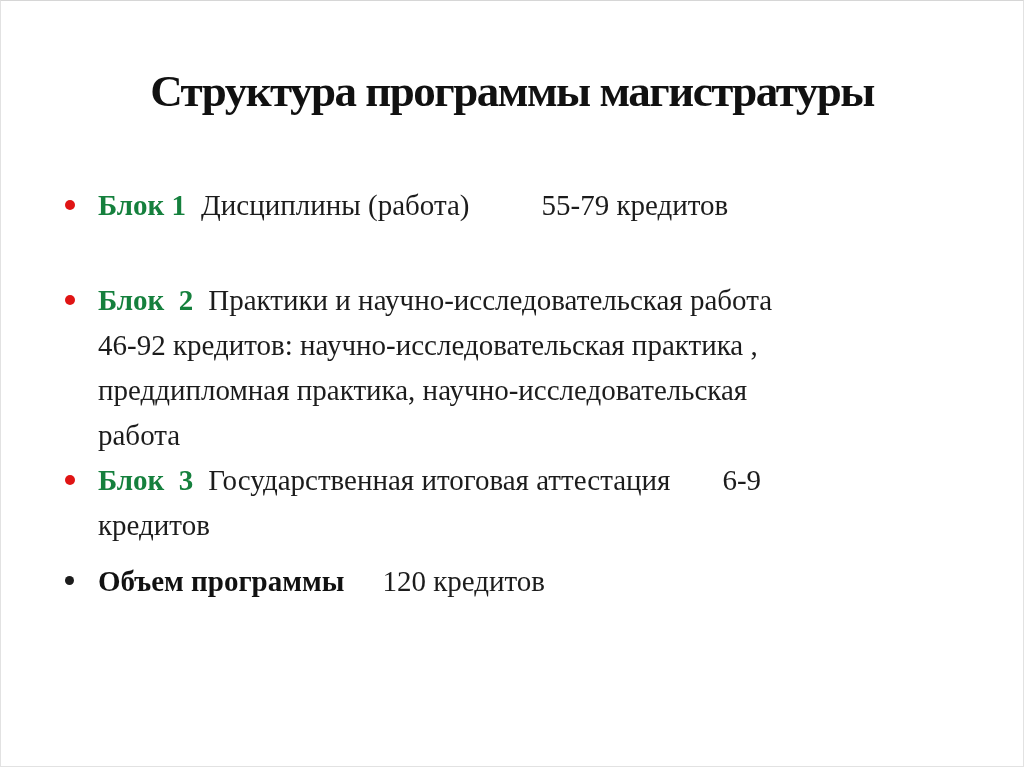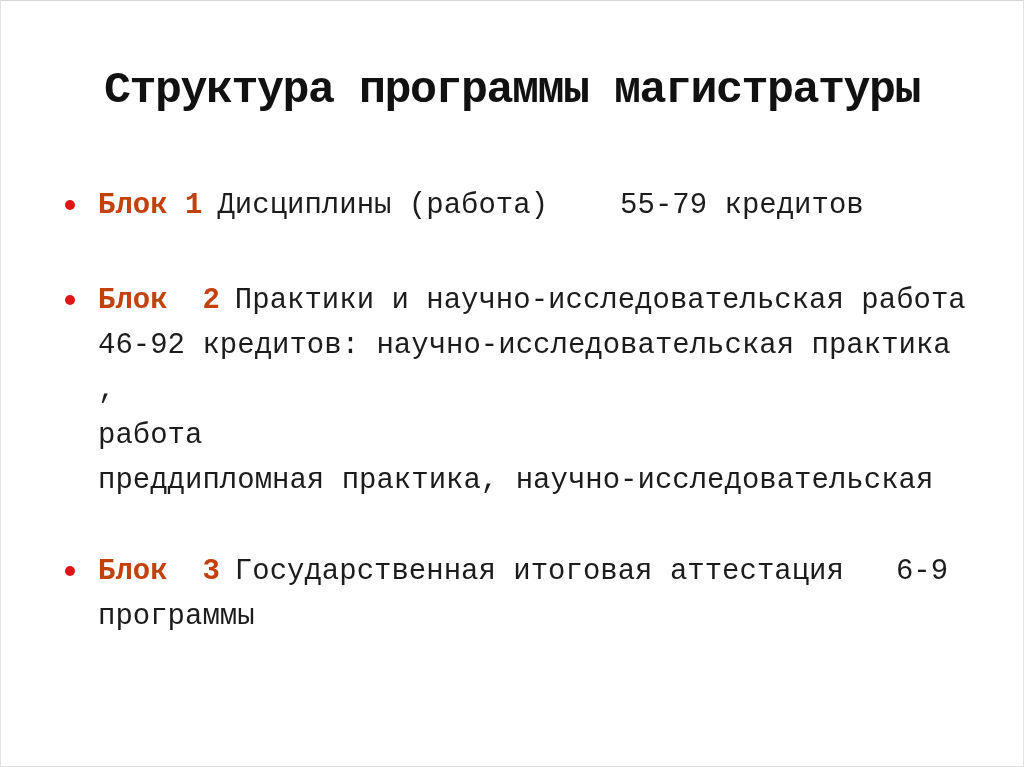--- a/index.html
+++ b/index.html
@@ -9,21 +9,21 @@
   }
   .slide {
     position: relative;
     width: 1022px;
     height: 765px;
     background: #ffffff;
     border: 1px solid #e2e2e2;
     border-top-color: #d6d6d6;
     box-sizing: content-box;
     overflow: hidden;
-    font-family: Liberation Mono, monospace;
+    font-family: Liberation Serif, serif;
     color: #1c1c1c;
   }
   .slide-title {
     margin-top: 60px;
     text-align: center;
     font-size: 45px;
     line-height: 60px;
     font-weight: bold;
     letter-spacing: -1.5px;
     color: #111111;
@@ -51,59 +51,63 @@
     border-radius: 50%;
     background: #e01414;
   }
   .dot.black {
     background: #1c1c1c;
     width: 9px;
     height: 9px;
   }
   .block-label {
     font-weight: bold;
-    color: #c2410c;
+    color: #15803d;
     white-space: pre-wrap;
   }
   .black-label {
     font-weight: bold;
     color: #111111;
     white-space: pre-wrap;
   }
   .sep  { display: inline-block; width: 15px; }
   .gap-xl { display: inline-block; width: 72px; }
   .gap-l  { display: inline-block; width: 52px; }
   .gap-m  { display: inline-block; width: 38px; }
   .item-b1 { margin-bottom: 50px; }
-  .item-b2 { margin-bottom: 46px; }
+  .item-b2 { }
   .item-b3 { margin-bottom: 11px; }
 </style>
 </head>
 <body>
 
 <div class="slide">
 
   <div class="slide-title">Структура программы магистратуры</div>
 
   <div class="bullet-list">
 
     <div class="bullet-item item-b1">
       <span class="dot"></span>
       <div class="line"><span class="block-label">Блок 1</span><span class="sep"></span><span>Дисциплины (работа)</span><span class="gap-xl"></span><span>55-79 кредитов</span></div>
     </div>
 
     <div class="bullet-item item-b2">
       <span class="dot"></span>
       <div class="line"><span class="block-label">Блок  2</span><span class="sep"></span><span>Практики и научно-исследовательская работа</span></div>
       <div class="line">46-92 кредитов: научно-исследовательская практика ,</div>
+      <div class="line">преддипломная практика, научно-исследовательская</div>
       <div class="line">работа</div>
-      <div class="line">преддипломная практика, научно-исследовательская</div>
     </div>
 
     <div class="bullet-item item-b3">
       <span class="dot"></span>
       <div class="line"><span class="block-label">Блок  3</span><span class="sep"></span><span>Государственная итоговая аттестация</span><span class="gap-l"></span><span>6-9</span></div>
-      <div class="line">программы</div>
+      <div class="line">кредитов</div>
     </div>
 
+    <div class="bullet-item">
+      <span class="dot black"></span>
+      <div class="line"><span class="black-label">Объем программы</span><span class="gap-m"></span><span>120 кредитов</span></div>
+    </div>
 
   </div>
 </div>
 
 </body></html>

